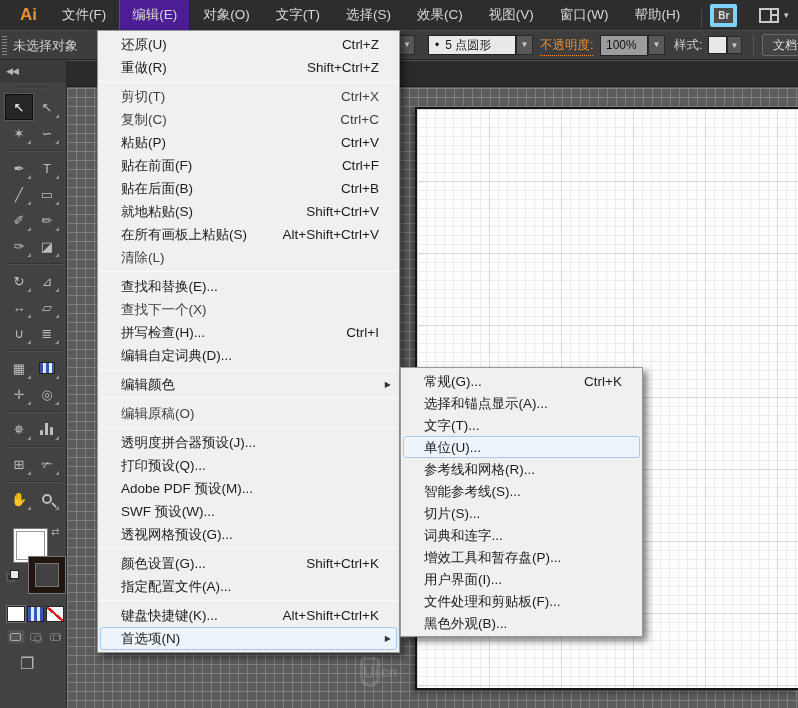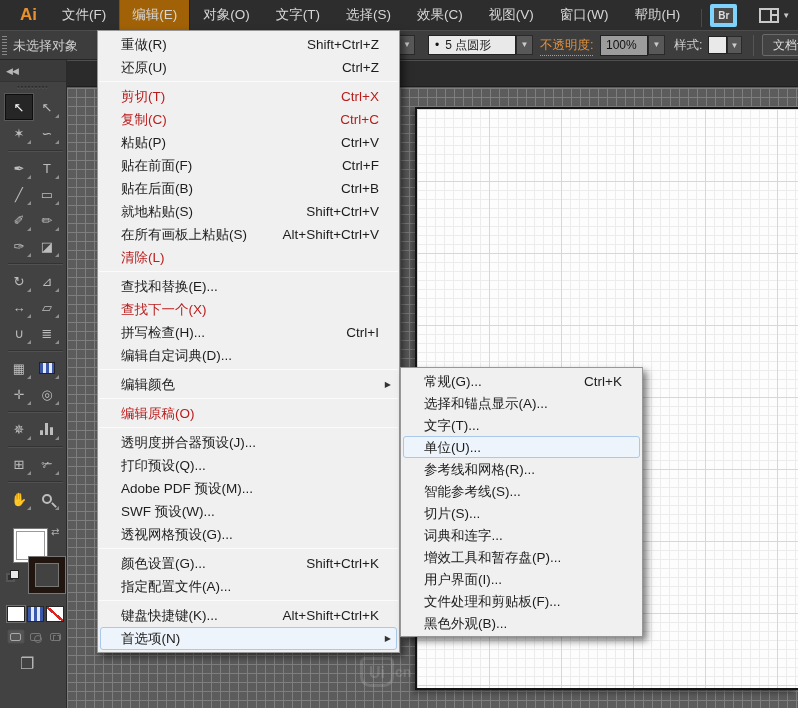--- a/index.html
+++ b/index.html
@@ -6,21 +6,21 @@
   html,body { width:798px; height:708px; overflow:hidden; background:#3d3d3d;
     font-family:"Liberation Sans","DejaVu Sans",sans-serif; }
   #app { position:relative; width:798px; height:708px; overflow:hidden; }
 
   
   .menubar { position:absolute; left:0; top:0; width:798px; height:30px;
     background:#2d2d2d; display:flex; align-items:center; z-index:5; }
   .ai-logo { font-weight:bold; font-size:17px; color:#e8902c; padding:0 12px 0 20px; }
   .mb-items { display:flex; height:30px; }
   .mb-item { color:#d6d6d6; font-size:13.5px; line-height:30px; padding:0 13px; cursor:default; }
-  .mb-item.active { background:#a16207; box-shadow:inset 1px 0 0 #555, inset -1px 0 0 #222; }
+  .mb-item.active { background:#4c1d95; box-shadow:inset 1px 0 0 #555, inset -1px 0 0 #222; }
   .mb-sep { width:1px; height:18px; background:#1d1d1d; border-right:1px solid #4a4a4a; margin:6px 8px 0 8px; }
   .br-btn { background:#4a4a4a; border:4px solid #7dd3fc; border-radius:2px; color:#ddd;
     font-size:10px; font-weight:bold; padding:2px 4px; margin-top:1px; }
   .ws-icon { margin-left:22px; display:flex; align-items:center; }
   .ws-box { width:20px; height:15px; border:2px solid #c9c9c9; position:relative; background:#2d2d2d; }
   .ws-box::before { content:""; position:absolute; left:9px; top:0; width:2px; height:11px; background:#c9c9c9; }
   .ws-box::after  { content:""; position:absolute; left:11px; top:4px; width:6px; height:2px; background:#c9c9c9; }
   .caret { color:#c9c9c9; font-size:8px; margin-left:3px; }
 
   
@@ -61,21 +61,21 @@
     background-size:9px 9px; }
   .artboard { position:absolute; left:348px; top:47px; width:383px; height:583px;
     background-color:#fdfdfd;
     background-image:linear-gradient(#d7d7d7 1px, transparent 1px),
                      linear-gradient(90deg,#d7d7d7 1px, transparent 1px),
                      linear-gradient(#ececec 1px, transparent 1px),
                      linear-gradient(90deg,#ececec 1px, transparent 1px);
     background-size:72px 72px, 72px 72px, 9px 9px, 9px 9px;
     border:2px solid #141414; border-right:none; box-shadow:-3px 3px 5px rgba(0,0,0,.35); }
   .watermark { position:absolute; left:293px; top:597px; opacity:.14; color:#fff; display:flex; align-items:center; }
-  .wm-shield { width:34px; height:30px; border:3px solid #fff; border-radius:5px 5px 10px 10px;
+  .wm-shield { width:20px; height:30px; border:3px solid #fff; border-radius:5px 5px 10px 10px;
     font-size:16px; font-weight:bold; text-align:center; line-height:26px; }
   .wm-text { font-size:14px; font-weight:bold; margin-left:1px; }
 
   
   .toolpanel { position:absolute; left:0; top:60px; width:67px; height:648px; background:#424242;
     border-right:1px solid #2a2a2a; z-index:6; }
   .tp-header { height:22px; background:#3a3a3a; border-bottom:1px solid #333;
     color:#b5b5b5; font-size:9px; line-height:22px; padding-left:6px; letter-spacing:-1px; }
   .tp-dots { height:12px; text-align:center; color:#2c2c2c; font-size:7px; line-height:10px; letter-spacing:1px;
     text-shadow:0 1px 0 #575757; }
@@ -125,21 +125,21 @@
   .screen-mode { margin:10px 0 0 20px; color:#b5b5b5; font-size:16px; }
 
   
   .menu-panel { position:absolute; background:#f0f0f0; border:1px solid #979797;
     box-shadow:4px 4px 7px rgba(0,0,0,.5); padding:2px 0; z-index:20; }
   .edit-menu { left:97px; top:30px; width:303px; }
   .submenu { left:400px; top:367px; width:243px; z-index:21; }
   .menu-item { position:relative; height:23px; line-height:22px; font-size:13.5px; color:#1c1c1c;
     margin:0 2px; padding-left:20px; border:1px solid transparent; border-radius:3px; cursor:default; }
   .submenu .menu-item { height:22px; line-height:21px; }
-  .menu-item.disabled { color:#b91c1c; }
+  .menu-item.disabled { color:#404040; }
   .menu-item.highlighted { background:#eef4fb; border-color:#aac9e8; }
   .mi-shortcut { position:absolute; right:17px; top:0; }
   .mi-arrow { position:absolute; right:5px; top:0; font-size:8px; color:#333; }
   .menu-sep { height:1px; background:#cdcdcd; border-bottom:1px solid #fbfbfb; margin:2px 1px 3px 1px; }
 </style>
 </head>
 <body>
 
 <div id="app">
 
@@ -366,22 +366,22 @@
         </div>
       <div class="mode-btn dim">
           <span class="mode-glyph inside"></span>
         </div>
     </div>
     <div class="screen-mode">❐</div>
   </div>
 
   <div class="menu-panel edit-menu">
     <div>
+        <div class="menu-item"><span class="mi-label">还原(U)</span><span class="mi-shortcut">Ctrl+Z</span></div>
         <div class="menu-item"><span class="mi-label">重做(R)</span><span class="mi-shortcut">Shift+Ctrl+Z</span></div>
-        <div class="menu-item"><span class="mi-label">还原(U)</span><span class="mi-shortcut">Ctrl+Z</span></div>
         <div class="menu-sep"></div>
         <div class="menu-item disabled"><span class="mi-label">剪切(T)</span><span class="mi-shortcut">Ctrl+X</span></div>
         <div class="menu-item disabled"><span class="mi-label">复制(C)</span><span class="mi-shortcut">Ctrl+C</span></div>
         <div class="menu-item"><span class="mi-label">粘贴(P)</span><span class="mi-shortcut">Ctrl+V</span></div>
         <div class="menu-item"><span class="mi-label">贴在前面(F)</span><span class="mi-shortcut">Ctrl+F</span></div>
         <div class="menu-item"><span class="mi-label">贴在后面(B)</span><span class="mi-shortcut">Ctrl+B</span></div>
         <div class="menu-item"><span class="mi-label">就地粘贴(S)</span><span class="mi-shortcut">Shift+Ctrl+V</span></div>
         <div class="menu-item"><span class="mi-label">在所有画板上粘贴(S)</span><span class="mi-shortcut">Alt+Shift+Ctrl+V</span></div>
         <div class="menu-item disabled"><span class="mi-label">清除(L)</span></div>
         <div class="menu-sep"></div>

